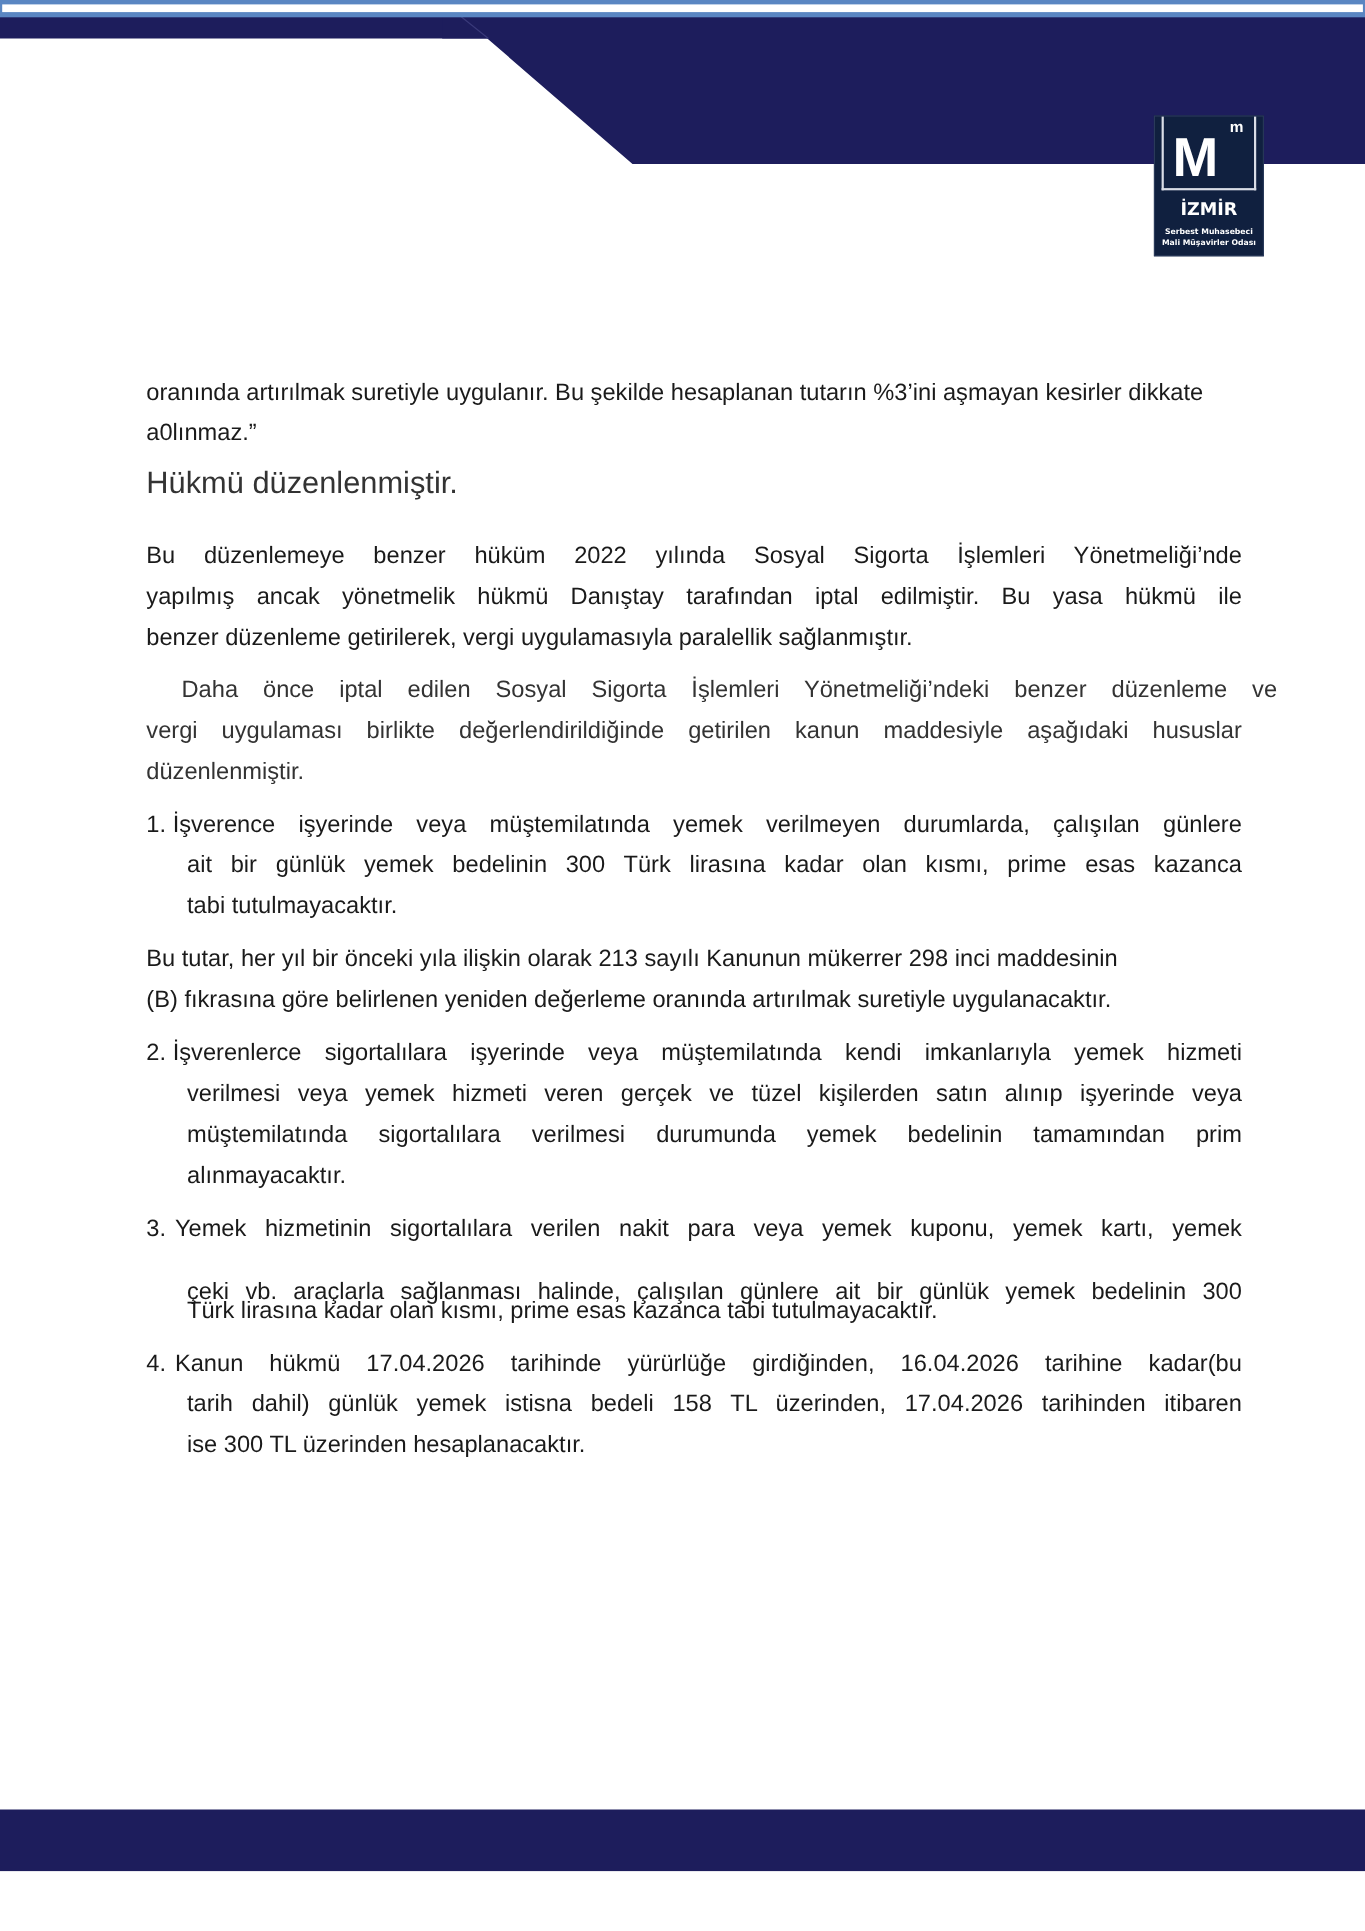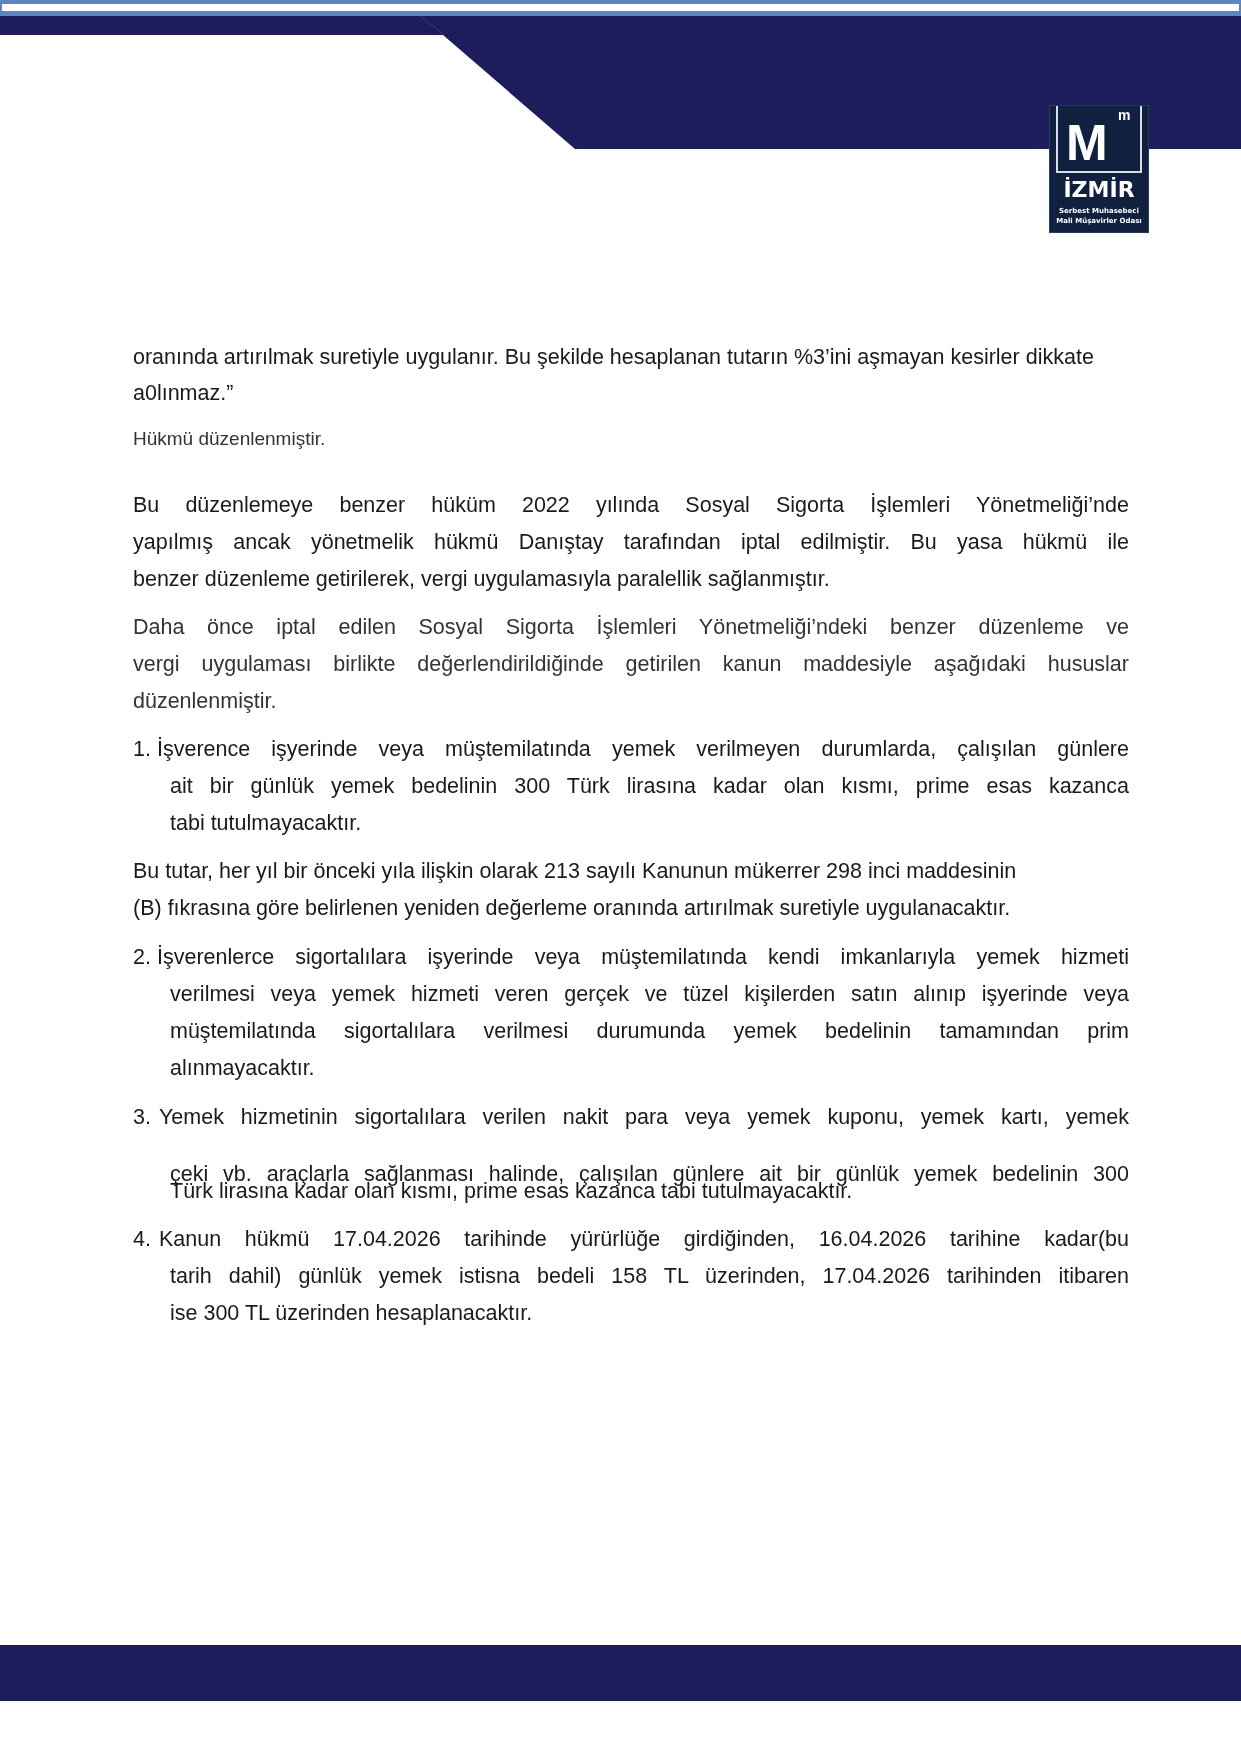--- a/index.html
+++ b/index.html
@@ -5,21 +5,21 @@
   html, body { margin: 0; padding: 0; background: #ffffff; }
   body { width: 1241px; height: 1755px; position: relative; overflow: hidden; font-family: "Liberation Sans", sans-serif; color: #1a1a1a; }
 
   .header { position: absolute; left: 0; top: 0; width: 1241px; height: 300px; }
   .header svg { position: absolute; left: 0; top: 0; }
 
   .logo { position: absolute; left: 1049px; top: 105px; width: 100px; height: 128px; background: #10203f; border: 1px solid #2a3a5a; box-sizing: border-box; }
   .logo .m-box { position: absolute; left: 6px; top: 0; width: 86px; height: 67px; border-left: 2px solid #d9dde6; border-right: 2px solid #d9dde6; border-bottom: 2px solid #d9dde6; box-sizing: border-box; }
   .logo .m-big { position: absolute; left: 16px; top: 12px; font-family: "Liberation Sans", sans-serif; font-weight: bold; font-size: 50px; line-height: 50px; color: #ffffff; }
   .logo .m-small { position: absolute; left: 68px; top: 2px; font-family: "Liberation Sans", sans-serif; font-weight: bold; font-size: 14px; line-height: 14px; color: #ffffff; }
-  .logo .city { position: absolute; left: 0; width: 100%; top: 73px; text-align: center; font-family: "DejaVu Sans", sans-serif; font-weight: bold; font-size: 22px; line-height: 22px; color: #ffffff; letter-spacing: 0px; }
+  .logo .city { position: absolute; left: 0; width: 100%; top: 73px; text-align: center; font-family: "DejaVu Sans", sans-serif; font-weight: bold; font-size: 16px; line-height: 22px; color: #ffffff; letter-spacing: 0px; }
   .logo .sub { position: absolute; left: 0; width: 100%; text-align: center; font-family: "DejaVu Sans", sans-serif; font-size: 7px; line-height: 9px; color: #ffffff; font-weight: bold; }
   .logo .sub1 { top: 101px; }
   .logo .sub2 { top: 111px; }
 
   .rule { position: absolute; left: 0; top: 284px; width: 1241px; height: 16px; }
 
   .content { position: absolute; left: 133px; top: 342px; width: 996px; font-size: 21.5px; color: #1a1a1a; }
   .line { position: absolute; left: 0; white-space: nowrap; line-height: 30px; }
   .justify { text-align: justify; text-align-last: justify; width: 996px; }
   .gray { color: #333333; }
@@ -49,27 +49,27 @@
     <rect x="0" y="0" width="1241" height="16" fill="#5a86c2"></rect>
     <rect x="2" y="4" width="1237" height="7" fill="#ffffff"></rect>
   </svg>
 </div>
 
 <div class="content">
 
   <div class="line" style="top:0px;">oranında artırılmak suretiyle uygulanır. Bu şekilde hesaplanan tutarın %3’ini aşmayan kesirler dikkate</div>
   <div class="line" style="top:36px;">a0lınmaz.”</div>
 
-  <div class="line gray" style="top:82px; font-size:19px;">Hükmü düzenlenmiştir.</div>
+  <div class="line gray" style="top:82px; font-size:28px;">Hükmü düzenlenmiştir.</div>
 
   <div class="line justify" style="top:148px;">Bu düzenlemeye benzer hüküm 2022 yılında Sosyal Sigorta İşlemleri Yönetmeliği’nde</div>
   <div class="line justify" style="top:185px;">yapılmış ancak yönetmelik hükmü Danıştay tarafından iptal edilmiştir. Bu yasa hükmü ile</div>
   <div class="line" style="top:222px;">benzer düzenleme getirilerek, vergi uygulamasıyla paralellik sağlanmıştır.</div>
 
-  <div class="line justify gray" style="top:270px;">Daha önce iptal edilen Sosyal Sigorta İşlemleri Yönetmeliği’ndeki benzer düzenleme ve</div>
+  <div class="line justify gray" style="top:270px;margin-left:32px;">Daha önce iptal edilen Sosyal Sigorta İşlemleri Yönetmeliği’ndeki benzer düzenleme ve</div>
   <div class="line justify gray" style="top:307px;">vergi uygulaması birlikte değerlendirildiğinde getirilen kanun maddesiyle aşağıdaki hususlar</div>
   <div class="line gray" style="top:344px;">düzenlenmiştir.</div>
 
   <div>
     <div class="line" style="top:392px;">1.</div>
     <div class="line" style="top:392px; left:24px; width:972px; text-align:justify; text-align-last:justify;">İşverence işyerinde veya müştemilatında yemek verilmeyen durumlarda, çalışılan günlere</div>
     <div class="line" style="top:429px; left:37px; width:959px; text-align:justify; text-align-last:justify;">ait bir günlük yemek bedelinin 300 Türk lirasına kadar olan kısmı, prime esas kazanca</div>
     <div class="line" style="top:466px; left:37px;">tabi tutulmayacaktır.</div>
   </div>
 

